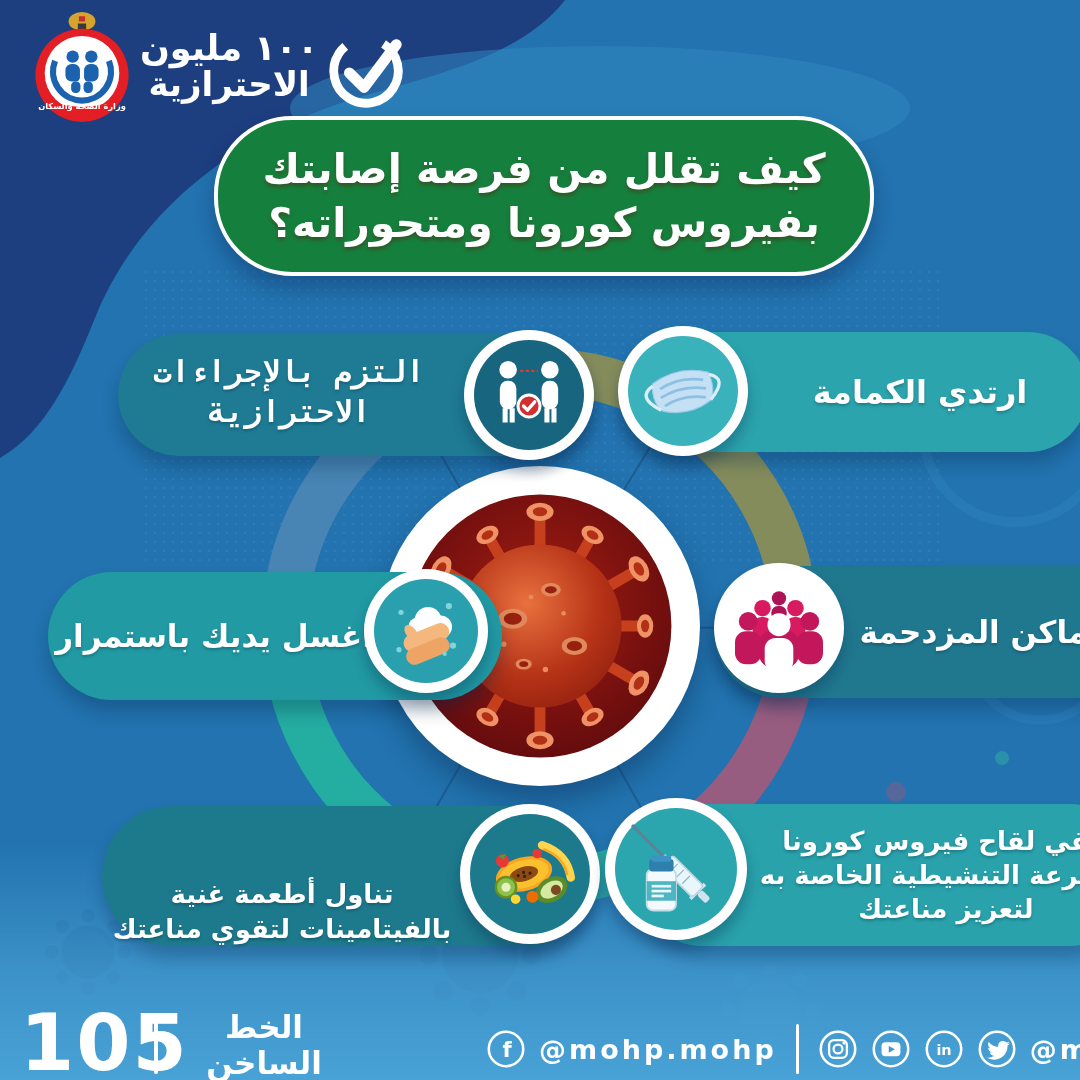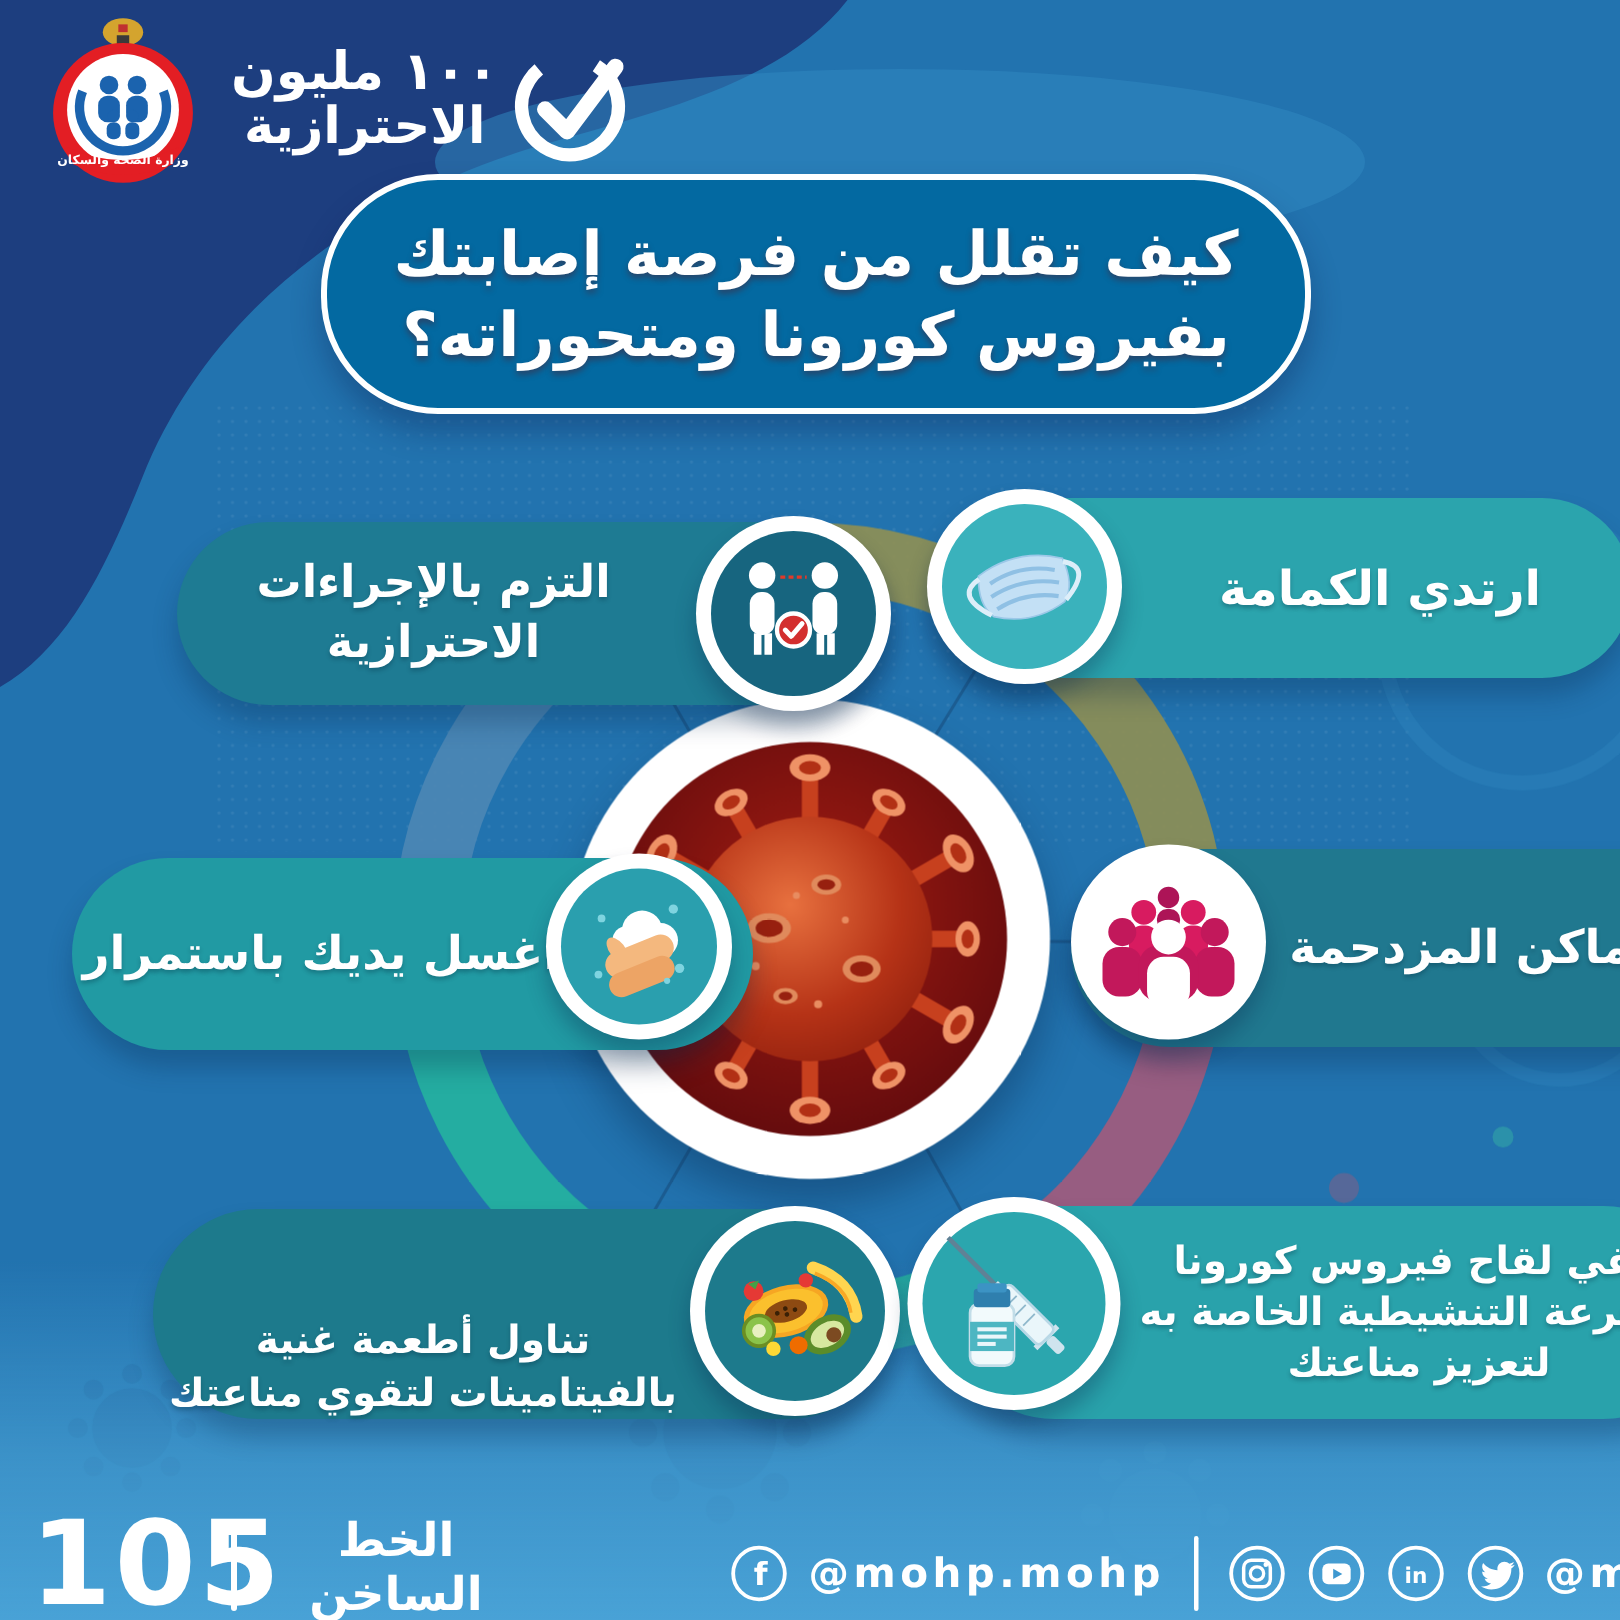--- a/index.html
+++ b/index.html
@@ -3,40 +3,40 @@
 <meta charset="utf-8">
 <style>
   html,body{margin:0;padding:0;background:#0d2b52;}
   #poster{position:relative;width:1080px;height:1080px;overflow:hidden;
           background:#2273af;font-family:"DejaVu Sans",sans-serif;color:#fff;}
   #bg-art{position:absolute;inset:0;z-index:0;}
   #footer-glow{position:absolute;left:0;bottom:0;width:1080px;height:240px;z-index:1;
           background:linear-gradient(180deg,rgba(74,163,214,0) 0%,rgba(74,163,214,.65) 55%,#49a2d6 100%);}
   
   .moh-logo{position:absolute;left:24px;top:8px;width:116px;height:118px;z-index:4;}
-  .campaign{position:absolute;left:154px;top:20px;z-index:4;display:flex;align-items:center;gap:4px;}
+  .campaign{position:absolute;left:140px;top:20px;z-index:4;display:flex;align-items:center;gap:4px;}
   .campaign-text{text-align:center;font-weight:bold;line-height:1.05;}
   .campaign-text .l1{font-size:35px;}
   .campaign-text .l2{font-size:34px;letter-spacing:1px;}
   .check-logo{width:88px;height:88px;margin-top:4px;}
   
   .title-box{position:absolute;left:214px;top:116px;width:652px;height:152px;z-index:4;
-      background:#0369a1;border:4px solid #ffffff;border-radius:78px;
+      background:#15803d;border:4px solid #ffffff;border-radius:78px;
       display:flex;flex-direction:column;align-items:center;justify-content:center;gap:6px;
       box-shadow:0 12px 20px rgba(10,30,80,.33);}
   .title-box div{font-size:41px;font-weight:bold;text-shadow:0 3px 4px rgba(110,0,0,.35);white-space:nowrap;}
   
   .pill{position:absolute;border-radius:72px;display:flex;align-items:center;z-index:3;
         box-shadow:0 12px 16px rgba(8,40,75,.28);}
   .pill .label{flex:1;text-align:center;font-weight:bold;line-height:1.32;
         text-shadow:0 2px 3px rgba(0,40,60,.3);}
   .icon-circle{position:absolute;background:#ffffff;border-radius:50%;
         box-shadow:0 10px 14px rgba(8,40,75,.33);display:flex;align-items:center;justify-content:center;}
   .icon-circle svg{width:calc(100% - 20px);height:calc(100% - 20px);overflow:visible;}
-  #pill-precautions{left:118px;top:348px;width:342px;height:122px;background:#1e7b93;padding-right:132px;}
+  #pill-precautions{left:118px;top:334px;width:342px;height:122px;background:#1e7b93;padding-right:132px;font-family:Liberation Mono, monospace;}
   #pill-precautions .label{font-size:30px;}
   #pill-precautions .icon-circle{width:130px;height:130px;right:-2px;top:-4px;}
   #pill-mask{left:624px;top:332px;width:336px;height:120px;background:#2ba4ad;padding-left:128px;}
   #pill-mask .label{font-size:32px;}
   #pill-mask .icon-circle{width:130px;height:130px;left:-6px;top:-6px;}
   #pill-wash{left:48px;top:572px;width:332px;height:128px;background:#219aa3;padding-right:122px;}
   #pill-wash .label{font-size:31px;}
   #pill-wash .icon-circle{width:124px;height:124px;right:14px;top:-3px;}
   #pill-crowd{left:714px;top:566px;width:352px;height:132px;background:#20788f;padding-left:140px;}
   #pill-crowd .label{font-size:31px;}

